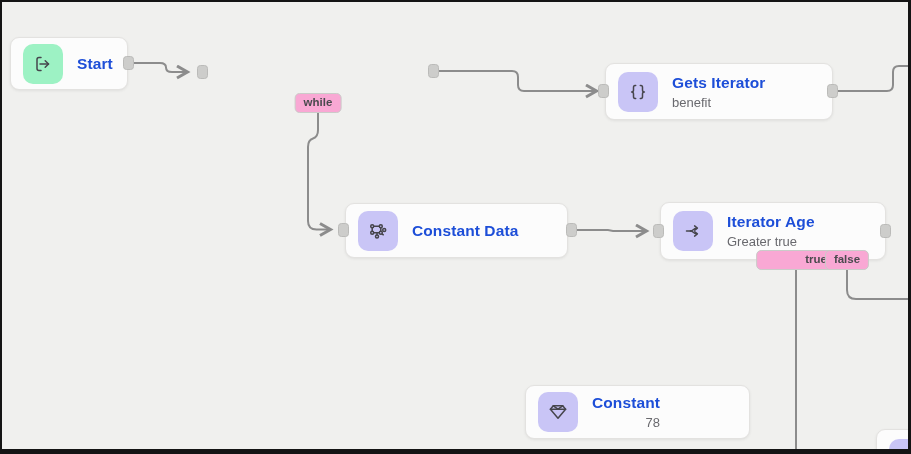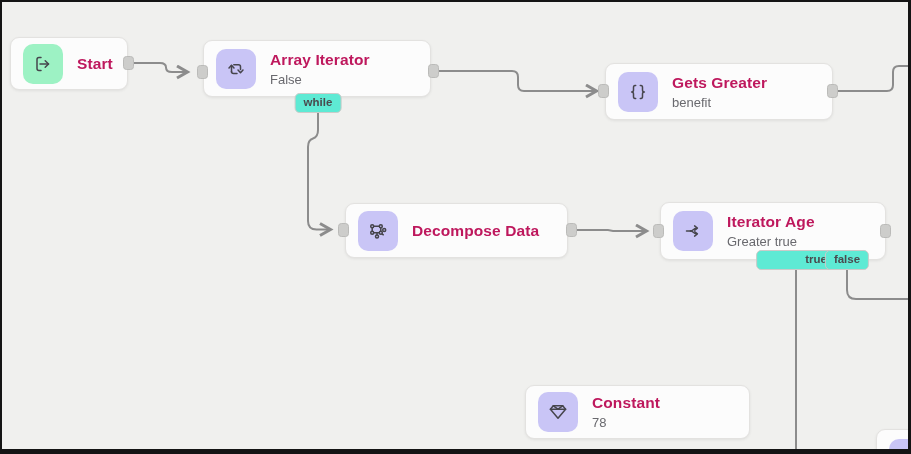--- a/index.html
+++ b/index.html
@@ -27,31 +27,31 @@
   }
   .node-icon{
     width:40px;height:40px;border-radius:10px;flex:0 0 40px;
     display:flex;align-items:center;justify-content:center;
   }
   .node-icon.green{background:#9df2c4;}
   .node-icon.purple{background:#c9c5f6;}
   .node-icon svg{stroke:#46454c;fill:none;stroke-width:1.5;
     stroke-linecap:round;stroke-linejoin:round;}
   .node-texts{display:flex;flex-direction:column;justify-content:center;}
-  .node-title{font-size:15.5px;font-weight:700;color:#be185d;letter-spacing:.1px;}
+  .node-title{font-size:15.5px;font-weight:700;color:#1d4ed8;letter-spacing:.1px;}
   .node-subtitle{font-size:13px;color:#69696e;margin-top:3px;}
   .node-subtitle:empty{display:none;}
 
   .port{
     position:absolute;z-index:20;width:11px;height:14px;border-radius:3.5px;
     background:#cdcdcb;border:1px solid #bbbbb9;
   }
   .edge-label{
     position:absolute;z-index:22;transform:translateX(-50%);
-    background:#5eead4;border:1px solid #cbcbc9;border-radius:5px;
+    background:#f9a8d4;border:1px solid #cbcbc9;border-radius:5px;
     color:#4a4a4e;font-size:11.5px;font-weight:700;
     padding:2px 8px 3px 8px;line-height:13px;
   }
 </style>
 </head>
 <body>
 
 <div class="stage">
 
   <svg class="wires" width="911" height="454">
@@ -76,86 +76,71 @@
         <path d="M9 12 H17.5"></path>
           <path d="M14.2 8.7 L17.5 12 L14.2 15.3"></path>
       </svg>
     </div>
     <div class="node-texts">
       <div class="node-title">Start</div>
 
     </div>
   </div>
 
-  <div class="node" style="left:203px;top:40px;width:228px;height:57px;">
-    <div class="node-icon purple">
-      <svg width="24" height="24" viewBox="0 0 24 24">
-        <path d="M7.5 14.5 Q7.5 16.5 9.5 16.5 H13"></path>
-        <path d="M7.5 15 V8.6"></path>
-          <path d="M5 10.9 L7.5 8.2 L10 10.9"></path>
-        <path d="M9.8 7.8 H14.5 Q16.5 7.8 16.5 9.8 V12.6"></path>
-        <path d="M14 13.1 L16.5 15.8 L19 13.1"></path>
-      </svg>
-    </div>
-    <div class="node-texts">
-      <div class="node-title">Array Iterator</div>
-      <div class="node-subtitle">False</div>
-    </div>
-  </div>
 
   <div class="node" style="left:605px;top:63px;width:228px;height:57px;">
     <div class="node-icon purple">
       <svg width="24" height="24" viewBox="0 0 24 24">
         <path d="M9.7 5.5 H9 Q7.5 5.5 7.5 7.5 V10 Q7.5 12 5.6 12 Q7.5 12 7.5 14 V16.5 Q7.5 18.5 9 18.5 H9.7"></path>
         <path d="M14.3 5.5 H15 Q16.5 5.5 16.5 7.5 V10 Q16.5 12 18.4 12 Q16.5 12 16.5 14 V16.5 Q16.5 18.5 15 18.5 H14.3"></path>
       </svg>
     </div>
     <div class="node-texts">
-      <div class="node-title">Gets Greater</div>
+      <div class="node-title">Gets Iterator</div>
       <div class="node-subtitle">benefit</div>
     </div>
   </div>
 
   <div class="node" style="left:345px;top:203px;width:223px;height:55px;">
     <div class="node-icon purple">
       <svg width="24" height="24" viewBox="0 0 24 24">
         <rect x="6.2" y="7.2" width="8.6" height="6.6" rx="0.6"></rect>
         <path d="M14.8 13.8 L17.3 15.8"></path>
           <path d="M11 13.8 V16.5"></path>
         <circle cx="6.2" cy="7.2" r="1.5" fill="#c9c5f6"></circle>
         <circle cx="14.8" cy="7.2" r="1.5" fill="#c9c5f6"></circle>
         <circle cx="6.2" cy="13.8" r="1.5" fill="#c9c5f6"></circle>
         <circle cx="14.8" cy="13.8" r="1.5" fill="#c9c5f6"></circle>
         <circle cx="18.2" cy="11" r="1.5" fill="#c9c5f6"></circle>
         <circle cx="11" cy="17.6" r="1.5" fill="#c9c5f6"></circle>
       </svg>
     </div>
     <div class="node-texts">
-      <div class="node-title">Decompose Data</div>
+      <div class="node-title">Constant Data</div>
 
     </div>
   </div>
 
   <div class="node" style="left:660px;top:202px;width:226px;height:58px;">
     <div class="node-icon purple">
       <svg width="24" height="24" viewBox="0 0 24 24">
         <path d="M5.5 12 H9.5"></path>
         <path d="M9.5 12 C12 12 12.3 9.8 15.3 9.2"></path>
         <path d="M9.5 12 C12 12 12.3 14.2 15.3 14.8"></path>
         <path d="M13.6 6.9 L16.4 9.1 L13.8 11.2"></path>
         <path d="M13.8 12.8 L16.4 14.9 L13.6 17.1"></path>
       </svg>
     </div>
     <div class="node-texts">
       <div class="node-title">Iterator Age</div>
       <div class="node-subtitle">Greater true</div>
     </div>
   </div>
 
-  <div class="node" style="left:525px;top:385px;width:225px;height:54px;">
+  <div class="node" style="left:525px;top:385px;width:225px;height:54px;text-align:right;">
     <div class="node-icon purple">
       <svg width="24" height="24" viewBox="0 0 24 24">
         <path d="M7.3 5.8 H16.7 L19.6 9.2 L12 18.2 L4.4 9.2 Z"></path>
         <path d="M4.4 9.2 H19.6"></path>
         <path d="M7.3 5.8 L12 9.2 L16.7 5.8"></path>
       </svg>
     </div>
     <div class="node-texts">
       <div class="node-title">Constant</div>
       <div class="node-subtitle">78</div>

